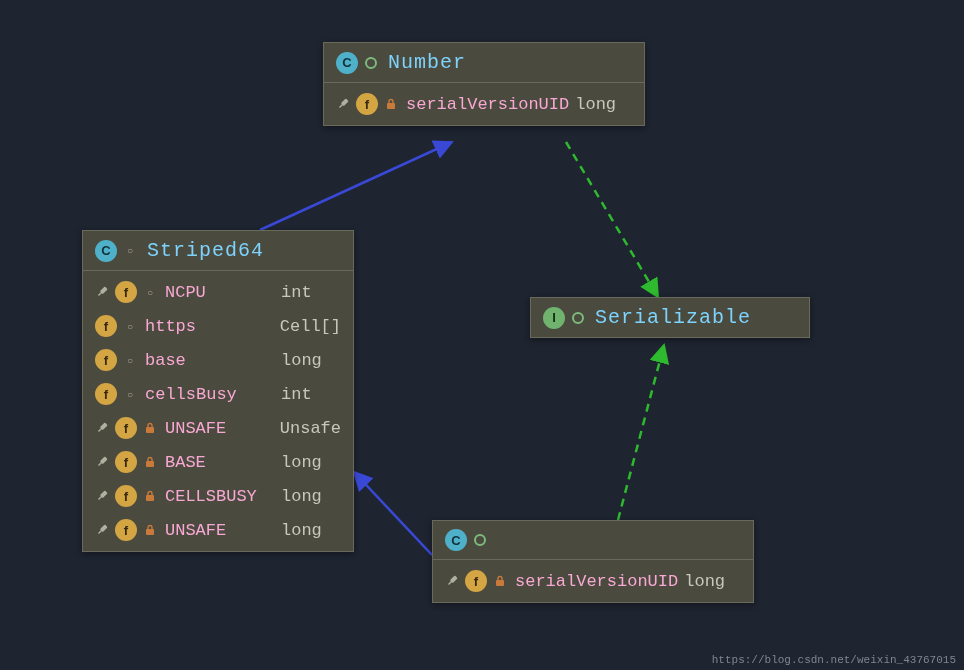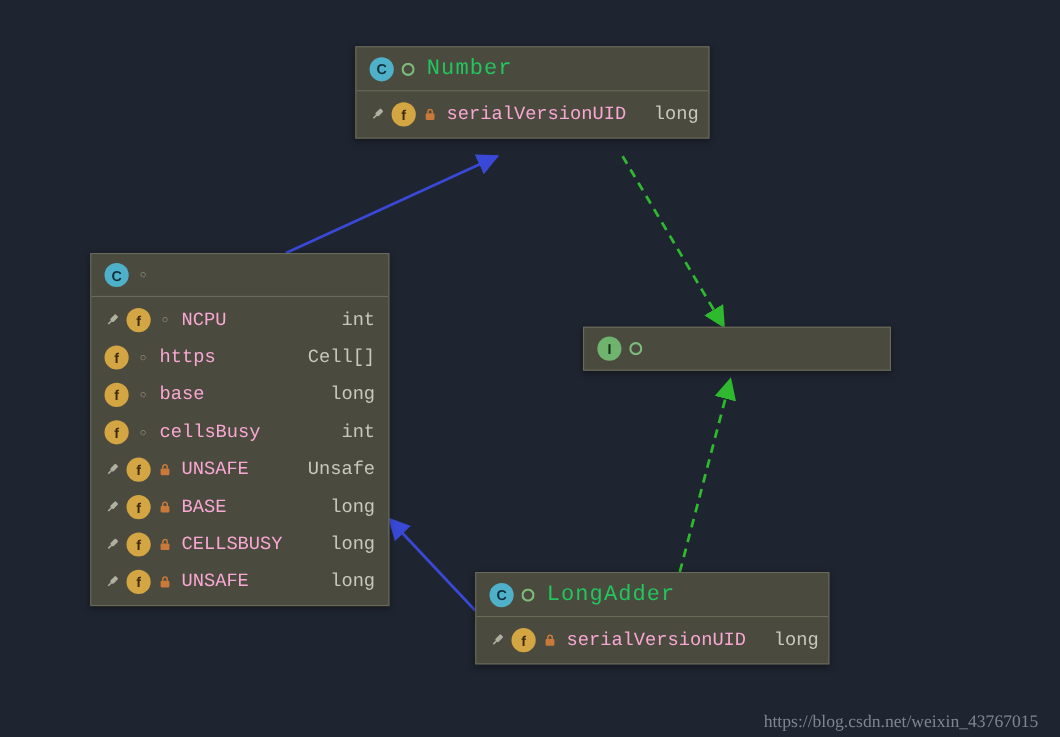--- a/index.html
+++ b/index.html
@@ -22,40 +22,40 @@
     display: flex;
     align-items: center;
     padding: 8px 12px;
     gap: 6px;
     font-size: 20px;
     border-bottom: 1px solid #6a6a5a;
   }
   .node-header .title {
     margin-left: 4px;
     letter-spacing: 1px;
-    color: #22c55e;
+    color: #7dd3fc;
   }
   .node-body {
     padding: 4px 0;
   }
   .field-row {
     display: flex;
     align-items: center;
     gap: 6px;
     padding: 6px 12px;
     font-size: 17px;
   }
   .field-row .fname {
     flex: 1;
     color: #f9a8d4;
     margin-left: 2px;
   }
   .field-row .ftype {
     color: #c8c8bc;
-    text-align: right;
+    text-align: left;
     min-width: 60px;
   }
 
   
   .ic {
     display: inline-flex;
     align-items: center;
     justify-content: center;
     width: 22px;
     height: 22px;
@@ -89,25 +89,25 @@
 
   svg.arrows {
     position:absolute;
     top:0; left:0;
     width:964px; height:670px;
     pointer-events:none;
   }
 
   .watermark {
     position:absolute;
-    right: 20px;
+    right: 8px;
     bottom: 4px;
     color: #7e8690;
-    font-size: 16px;
-    font-family: Liberation Serif, serif;
+    font-size: 11px;
+    font-family: Liberation Mono, monospace;
   }
 </style>
 </head>
 <body>
 
 <svg class="arrows">
   <defs>
     <marker id="arrow-blue" viewBox="0 0 10 10" refX="9" refY="5" markerWidth="8" markerHeight="8" orient="auto-start-reverse">
       <path d="M 0 0 L 10 5 L 0 10 z" fill="#3949d6"></path>
     </marker>
@@ -153,20 +153,21 @@
         <span class="fname">serialVersionUID</span>
         <span class="ftype">long</span>
       </div>
     </div>
 </div>
 
 <div class="node" id="node-striped64" style="left: 82px; top: 230px; width: 272px;">
   <div class="node-header">
     <span class="ic ic-class">C</span>
     <span class="vis vis-pkg">○</span>
+    <span class="title">Striped64</span>
   </div>
   <div class="node-body" id="body-striped64">
       <div class="field-row">
         <span class="pin">
           <svg viewBox="0 0 14 14">
             <g transform="rotate(45 7 7)">
               <rect x="5" y="1" width="4" height="7" rx="1" fill="#b0b0a0"></rect>
               <rect x="6.3" y="7" width="1.4" height="5" fill="#b0b0a0"></rect>
             </g>
           </svg>
@@ -274,32 +275,32 @@
 </div>
 
 <div class="node" id="node-serializable" style="left: 530px; top: 297px; width: 280px;">
   <div class="node-header" style="border-bottom:none;">
     <span class="ic ic-interface">I</span>
     <span class="vis vis-public">
       <svg viewBox="0 0 12 12" width="12" height="12">
           <circle cx="6" cy="6" r="5" fill="none" stroke="#7dbb7d" stroke-width="2"></circle>
         </svg>
     </span>
+    <span class="title">Serializable</span>
   </div>
 </div>
 
 <div class="node" id="node-longadder" style="left: 432px; top: 520px; width: 322px;">
   <div class="node-header">
     <span class="ic ic-class">C</span>
     <span class="vis vis-public">
       <svg viewBox="0 0 12 12" width="12" height="12">
           <circle cx="6" cy="6" r="5" fill="none" stroke="#7dbb7d" stroke-width="2"></circle>
         </svg>
     </span>
-    <span class="title">LongAdder</span>
   </div>
   <div class="node-body" id="body-longadder">
       <div class="field-row">
         <span class="pin">
           <svg viewBox="0 0 14 14">
             <g transform="rotate(45 7 7)">
               <rect x="5" y="1" width="4" height="7" rx="1" fill="#b0b0a0"></rect>
               <rect x="6.3" y="7" width="1.4" height="5" fill="#b0b0a0"></rect>
             </g>
           </svg>

